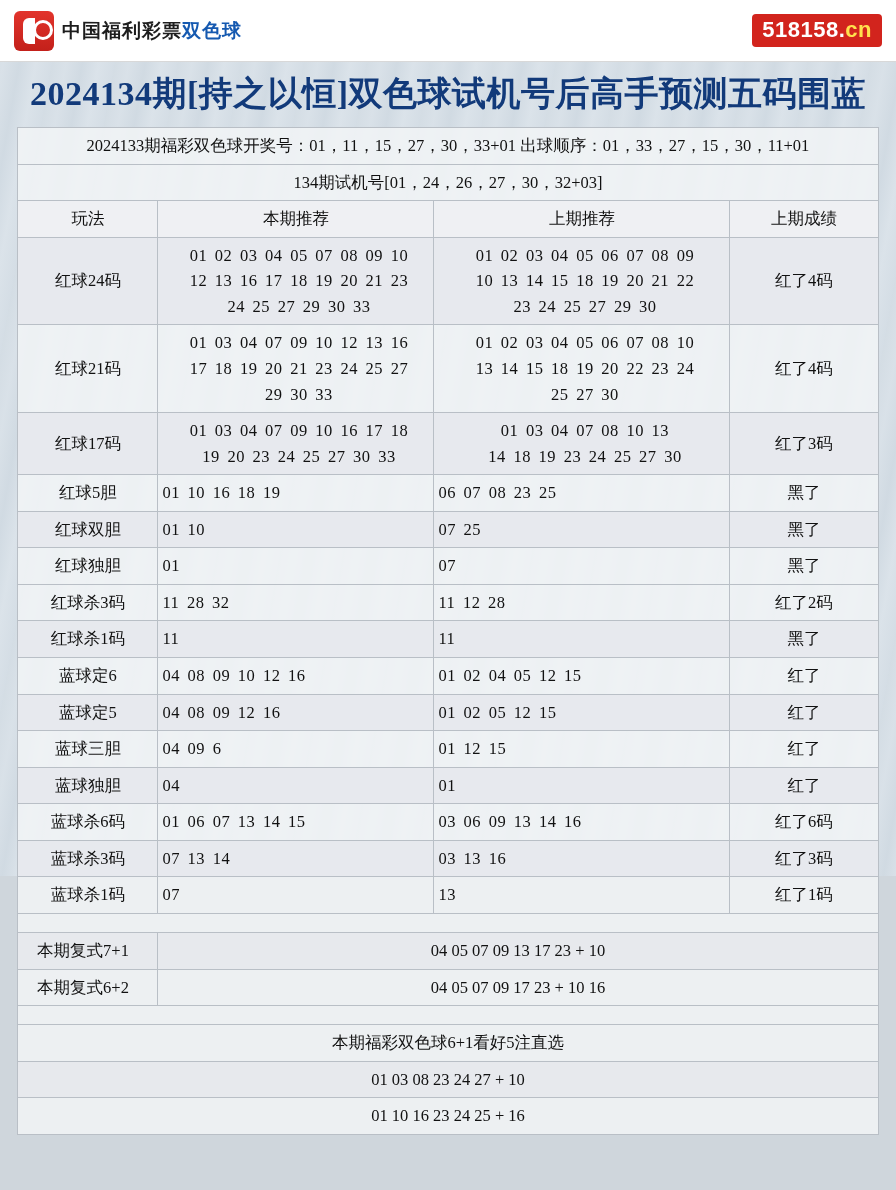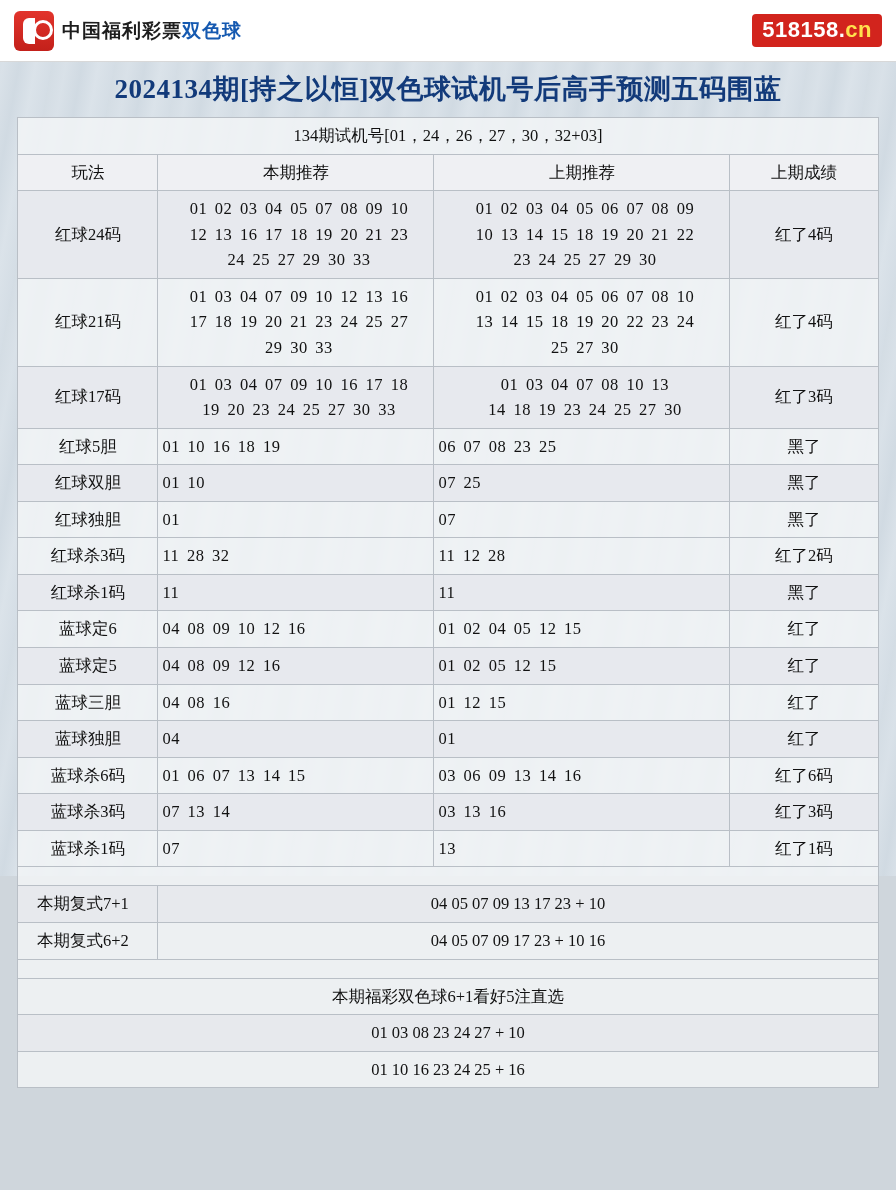--- a/index.html
+++ b/index.html
@@ -83,21 +83,21 @@
     padding: 3px 10px 4px;
     border-radius: 4px;
     letter-spacing: 0.5px;
   }
   .site-tag .cn {
     color: #ffe14d;
   }
   
   .page-title {
     text-align: center;
-    font-size: 27px;
+    font-size: 34px;
     font-weight: bold;
     color: #123a7a;
     padding: 9px 0 10px;
     letter-spacing: 0.5px;
   }
   
   table.main {
     width: 860px;
     margin: 0 auto;
     border-collapse: collapse;
@@ -176,20 +176,23 @@
 
   <table class="main">
     <colgroup>
       <col style="width:140px">
       <col style="width:276px">
       <col style="width:296px">
       <col style="width:148px">
     </colgroup>
     <tbody>
       <tr class="banner">
+        <td colspan="4">2024133期福彩双色球开奖号：01，11，15，27，30，33+01  出球顺序：01，33，27，15，30，11+01</td>
+      </tr>
+      <tr class="banner">
         <td colspan="4">134期试机号[01，24，26，27，30，32+03]</td>
       </tr>
       <tr class="hdr">
         <td>玩法</td>
         <td>本期推荐</td>
         <td>上期推荐</td>
         <td>上期成绩</td>
       </tr>
 
       <tr class="row-alt">
@@ -258,21 +261,21 @@
         <td>红了</td>
       </tr>
       <tr class="row-alt">
         <td class="playname">蓝球定5</td>
         <td class="nums center">04  08  09  12  16</td>
         <td class="nums center">01  02  05  12  15</td>
         <td>红了</td>
       </tr>
       <tr>
         <td class="playname">蓝球三胆</td>
-        <td class="nums center">04  08  16</td>
+        <td class="nums center">04  09  6</td>
         <td class="nums center">01  12  15</td>
         <td>红了</td>
       </tr>
       <tr class="row-alt">
         <td class="playname">蓝球独胆</td>
         <td class="nums center">04</td>
         <td class="nums center">01</td>
         <td>红了</td>
       </tr>
       <tr>

